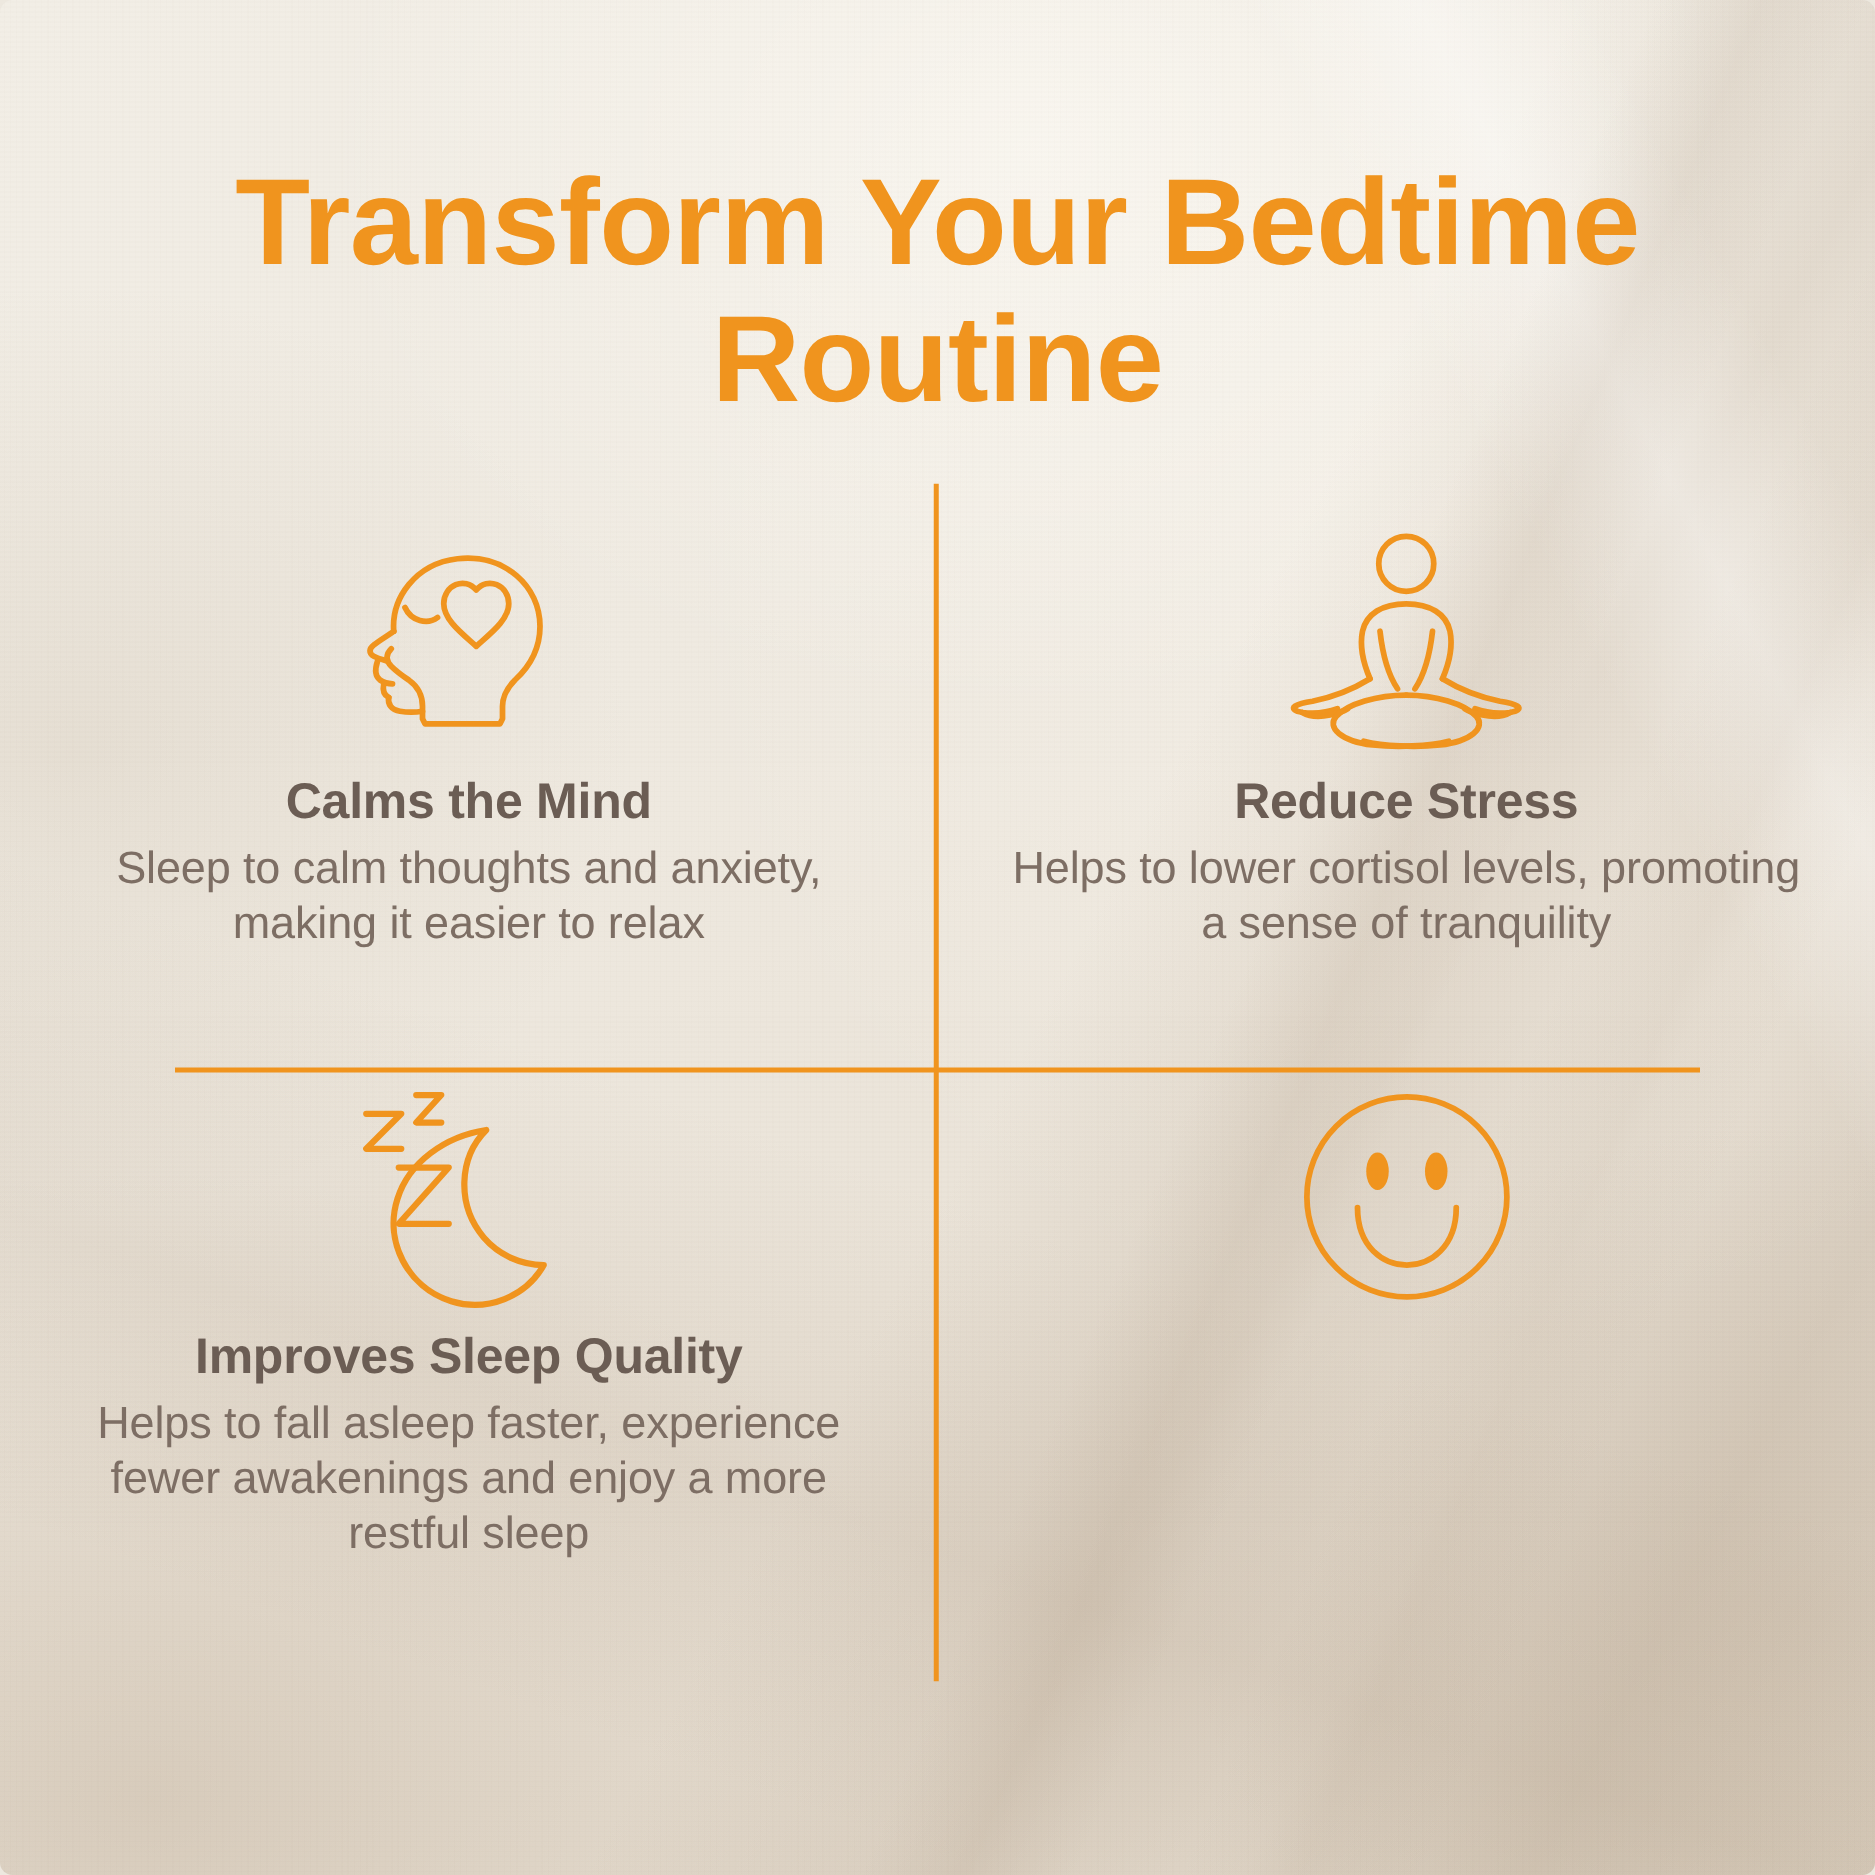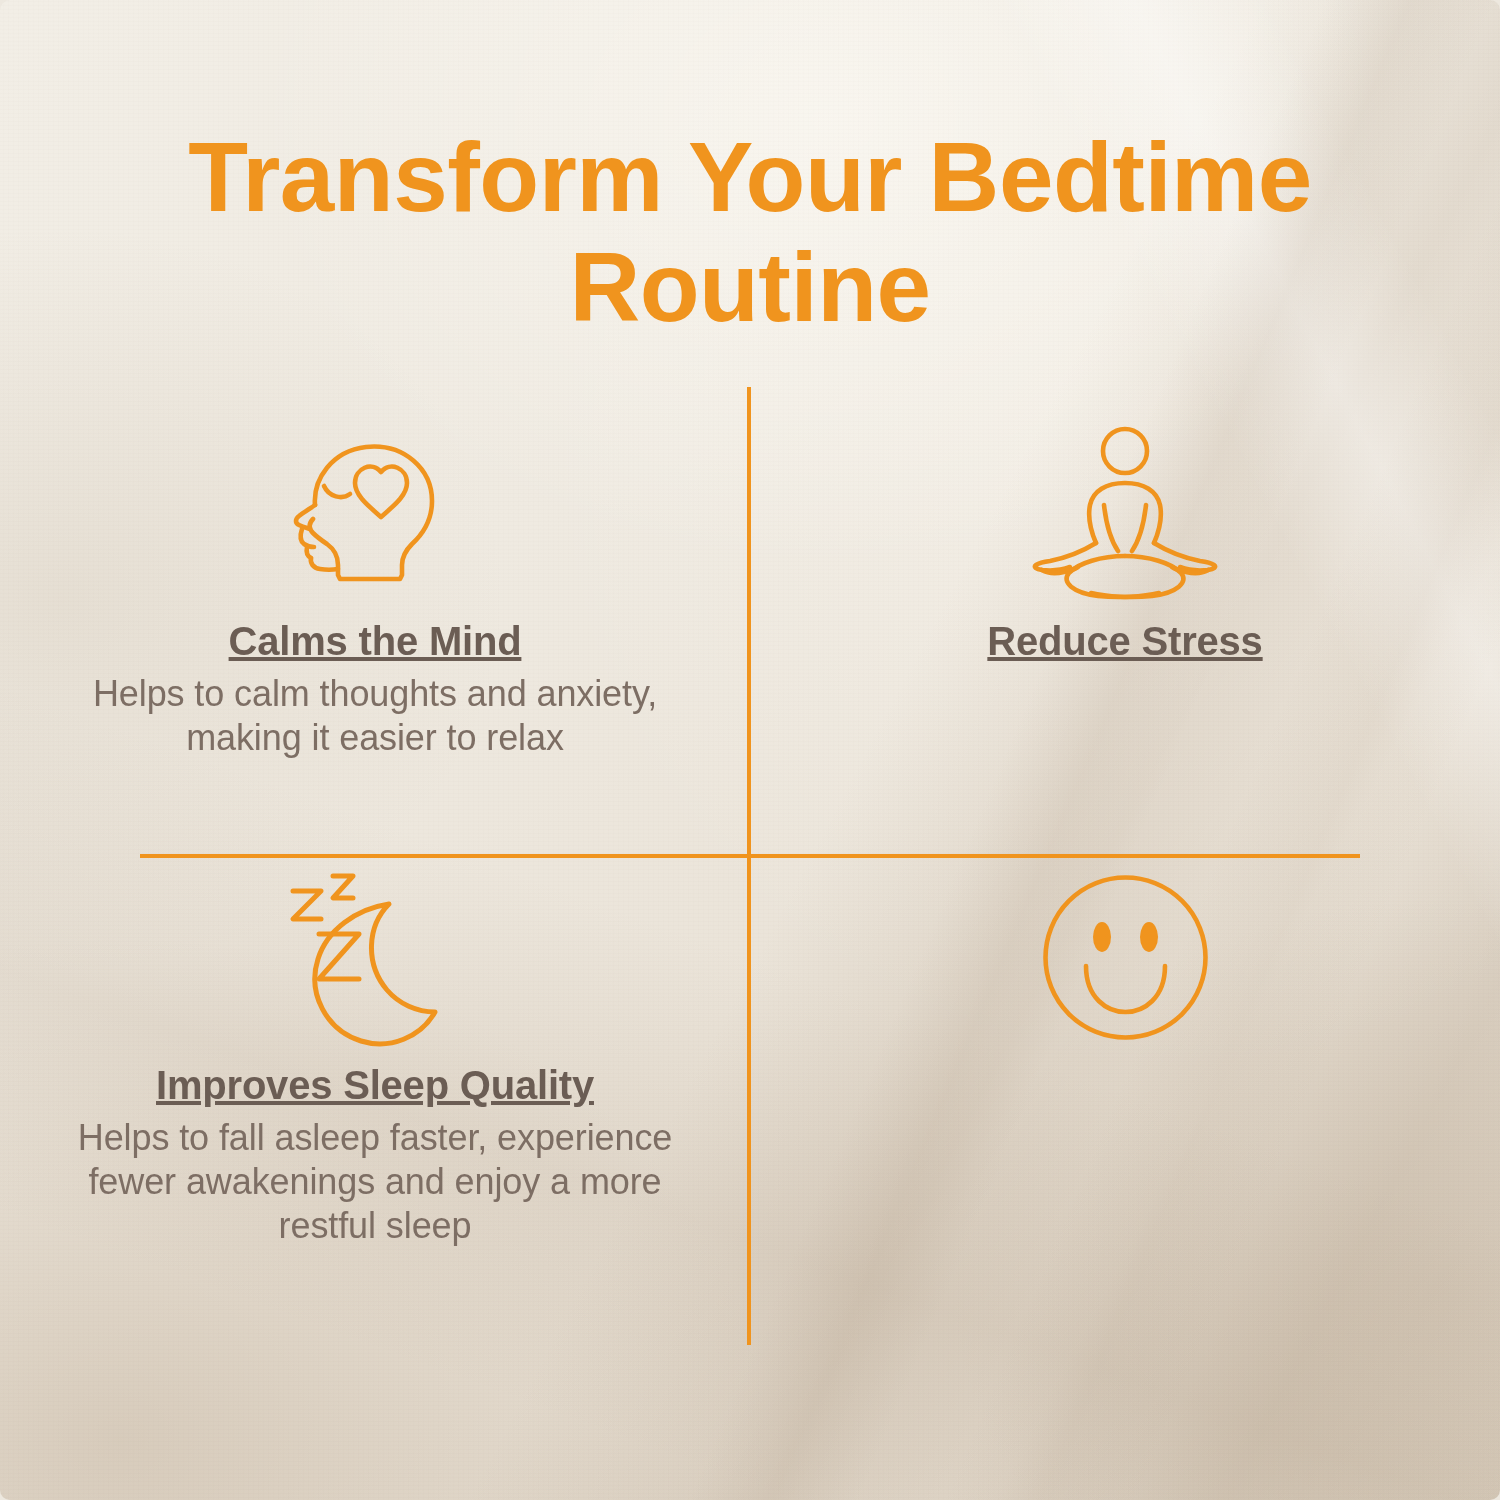--- a/index.html
+++ b/index.html
@@ -112,21 +112,20 @@
     align-items: center;
     justify-content: center;
   }
   .card-title {
     margin-top: 14px;
     font-size: 40px;
     font-weight: 700;
     color: #6B5D54;
     text-align: right;
     letter-spacing: -0.2px;
-    text-decoration: underline;
   }
   .card-desc {
     margin-top: 8px;
     font-size: 36px;
     line-height: 1.22;
     color: #7D6E64;
     text-align: center;
     max-width: 640px;
     letter-spacing: -0.1px;
   }
@@ -161,21 +160,21 @@
             <path d="M27 124 C26 129 27 133 31 135"></path>
             <path d="M31 135 C30 140 33 145 40 146 C46 147 52 147 58 146"></path>
 
             <path d="M44 63 C49 74 62 77 70 71"></path>
 
             <path d="M75 60 C75 45 92 38 101 49 C110 38 127 45 127 60 C127 73 112 84 101 94 C90 84 75 73 75 60 Z"></path>
           </g>
         </svg>
       </div>
       <div class="card-title">Calms the Mind</div>
-      <div class="card-desc">Helps to calm thoughts and anxiety, making it easier to relax</div>
+      <div class="card-desc">Sleep to calm thoughts and anxiety, making it easier to relax</div>
     </div>
 
     <div class="card">
       <div class="card-icon">
         <svg width="215" height="180" viewBox="0 0 215 180" fill="none" aria-hidden="true">
           <g stroke="#F0941E" stroke-width="4.6" stroke-linecap="round" stroke-linejoin="round" fill="none">
 
             <circle cx="107" cy="28" r="22"></circle>
 
             <path d="M78 120 C72 106 70 92 72 82 C75 68 88 60 107 60 C126 60 139 68 142 82 C144 92 142 106 136 120"></path>
@@ -188,20 +187,21 @@
 
             <path d="M86 82 C88 100 92 116 100 128"></path>
             <path d="M128 82 C126 100 122 116 114 128"></path>
 
             <path d="M107 133 C84 133 60 140 51 150 C43 159 55 170 80 173 C100 175 125 174 141 170"></path>
             <path d="M107 133 C130 133 154 140 163 150 C171 159 159 170 134 173 C114 175 89 174 73 170"></path>
           </g>
         </svg>
       </div>
       <div class="card-title">Reduce Stress</div>
+      <div class="card-desc">Helps to lower cortisol levels, promoting a sense of tranquility</div>
     </div>
 
     <div class="card row2">
       <div class="card-icon">
         <svg width="200" height="195" viewBox="0 0 200 195" fill="none" aria-hidden="true">
           <g stroke="#F0941E" stroke-width="5" stroke-linecap="round" stroke-linejoin="round" fill="none">
 
             <path d="M114 44 C92 66 90 104 112 130 C124 144 142 152 160 152 C146 177 115 190 86 181 C51 170 32 133 43 99 C52 70 81 49 114 44 Z"></path>
 
             <path d="M18 31 L46 31 L18 59 L46 59"></path>

